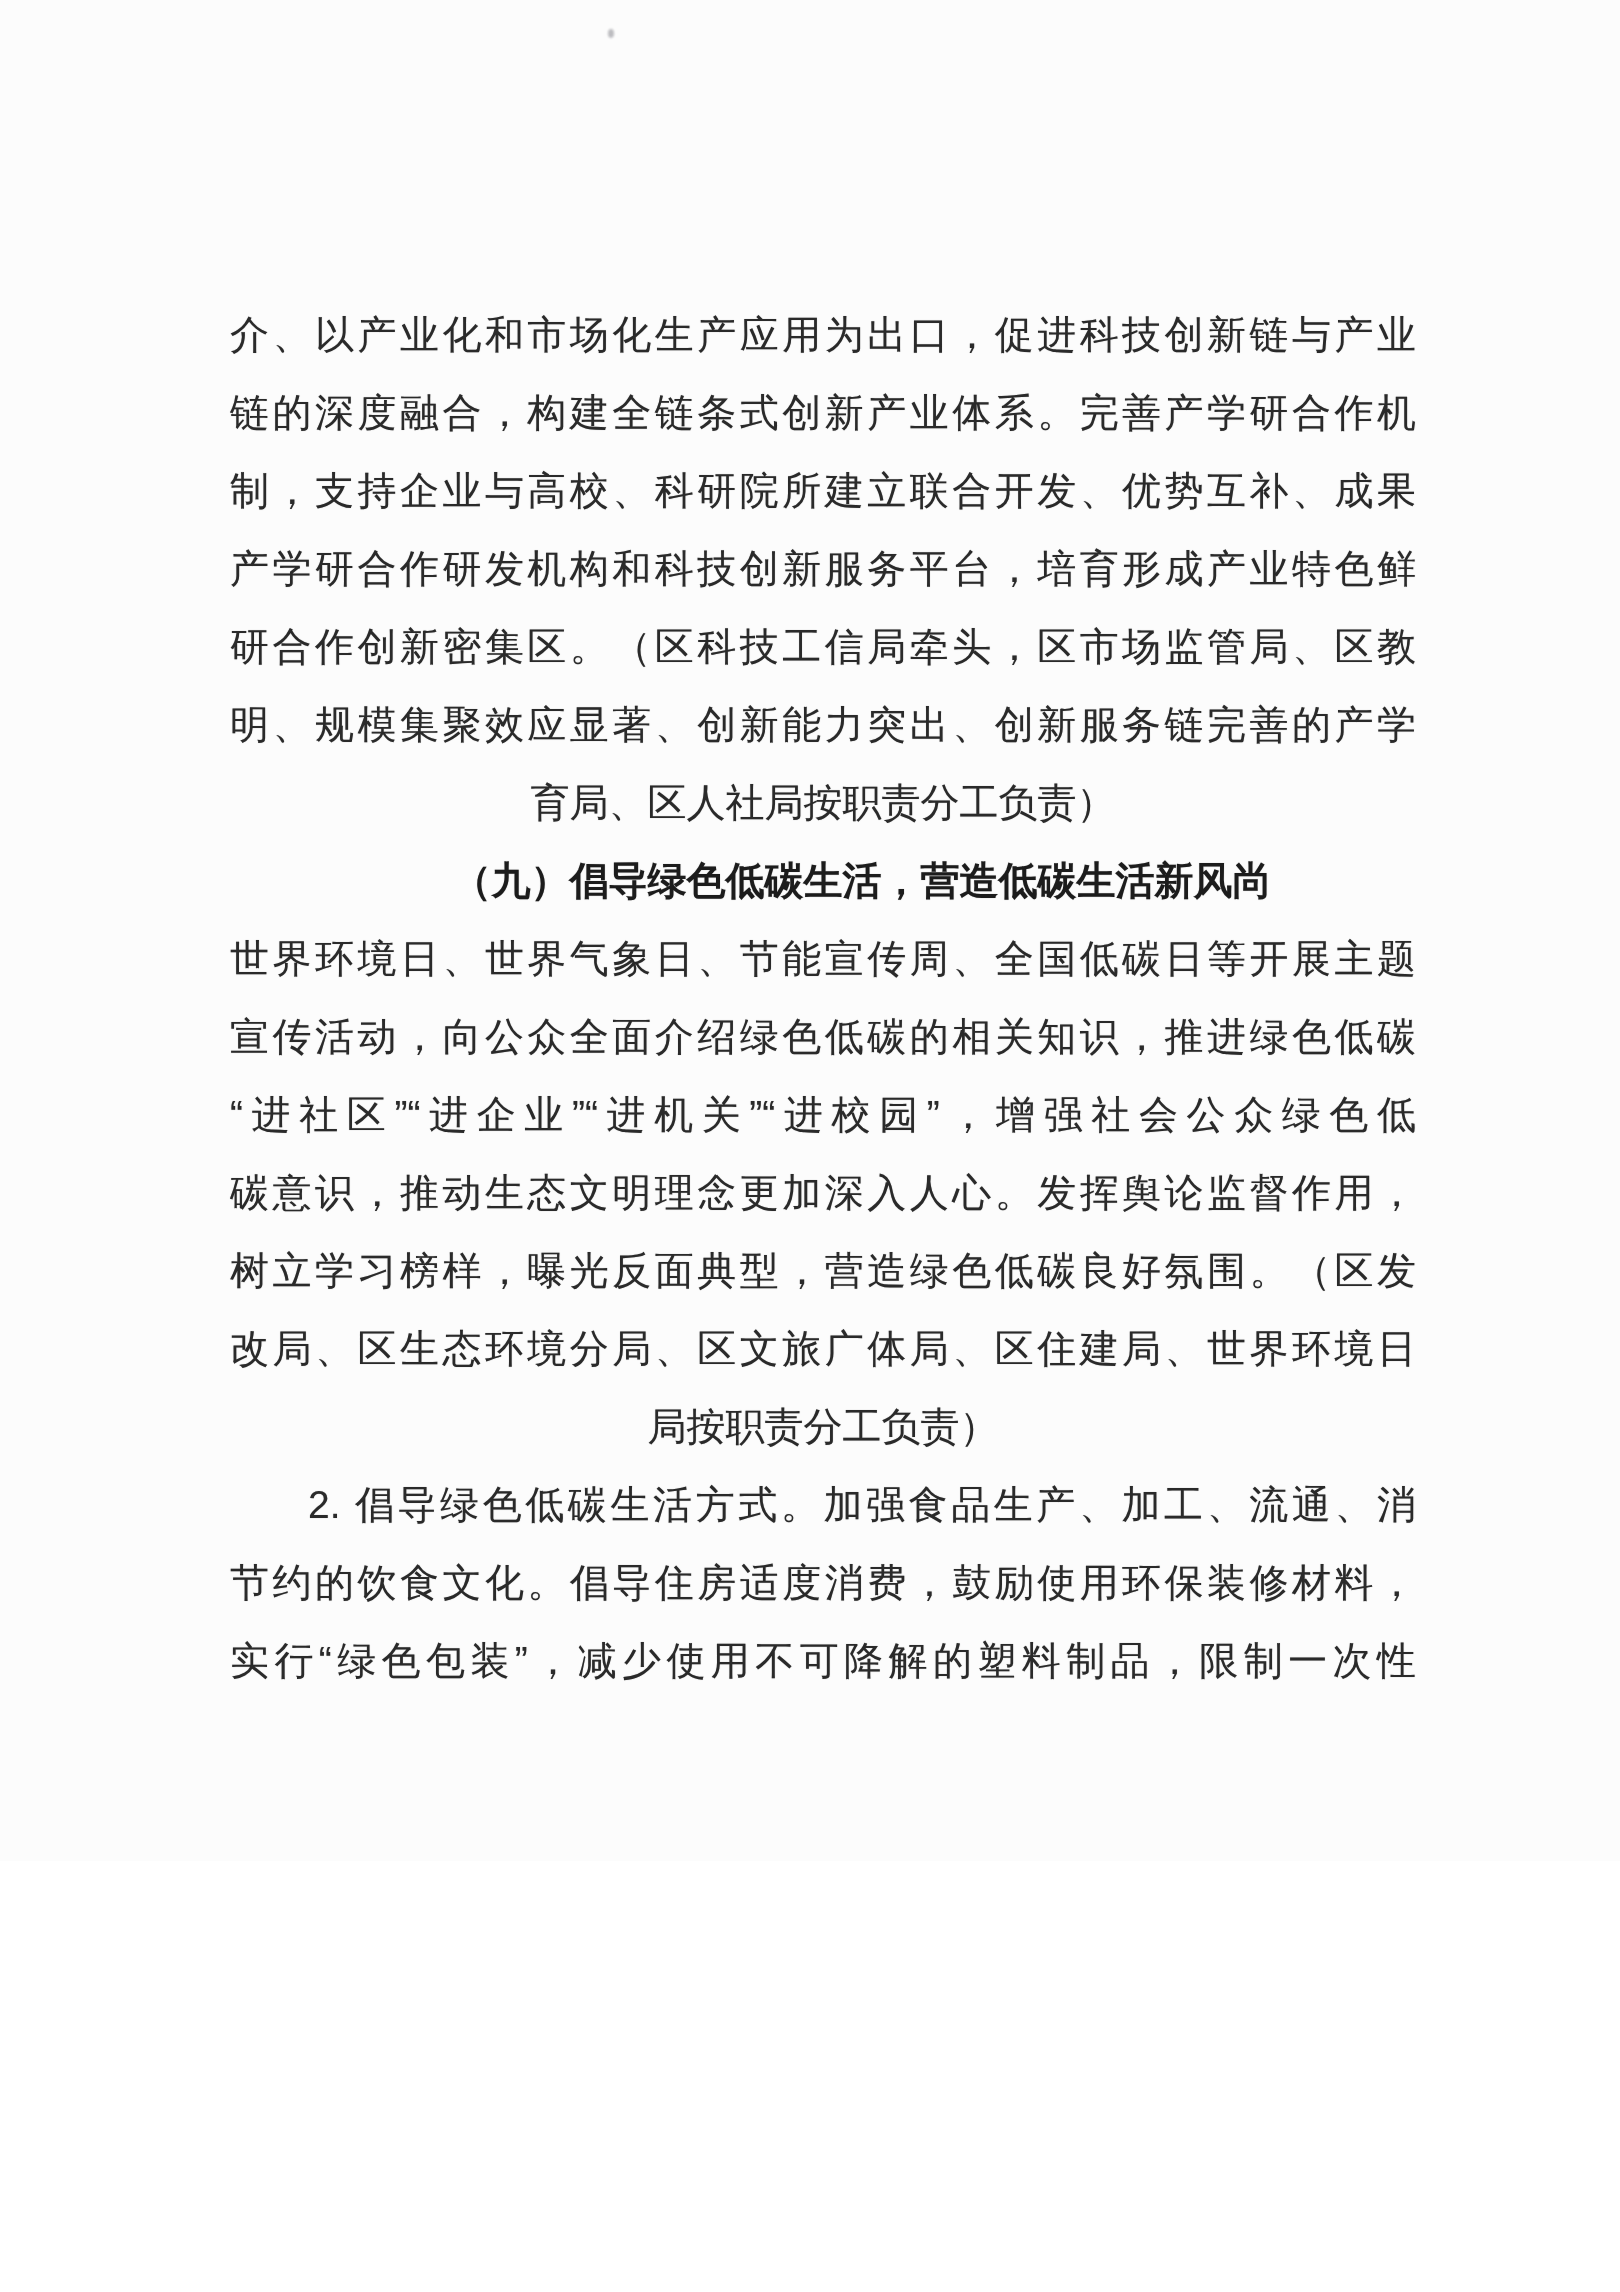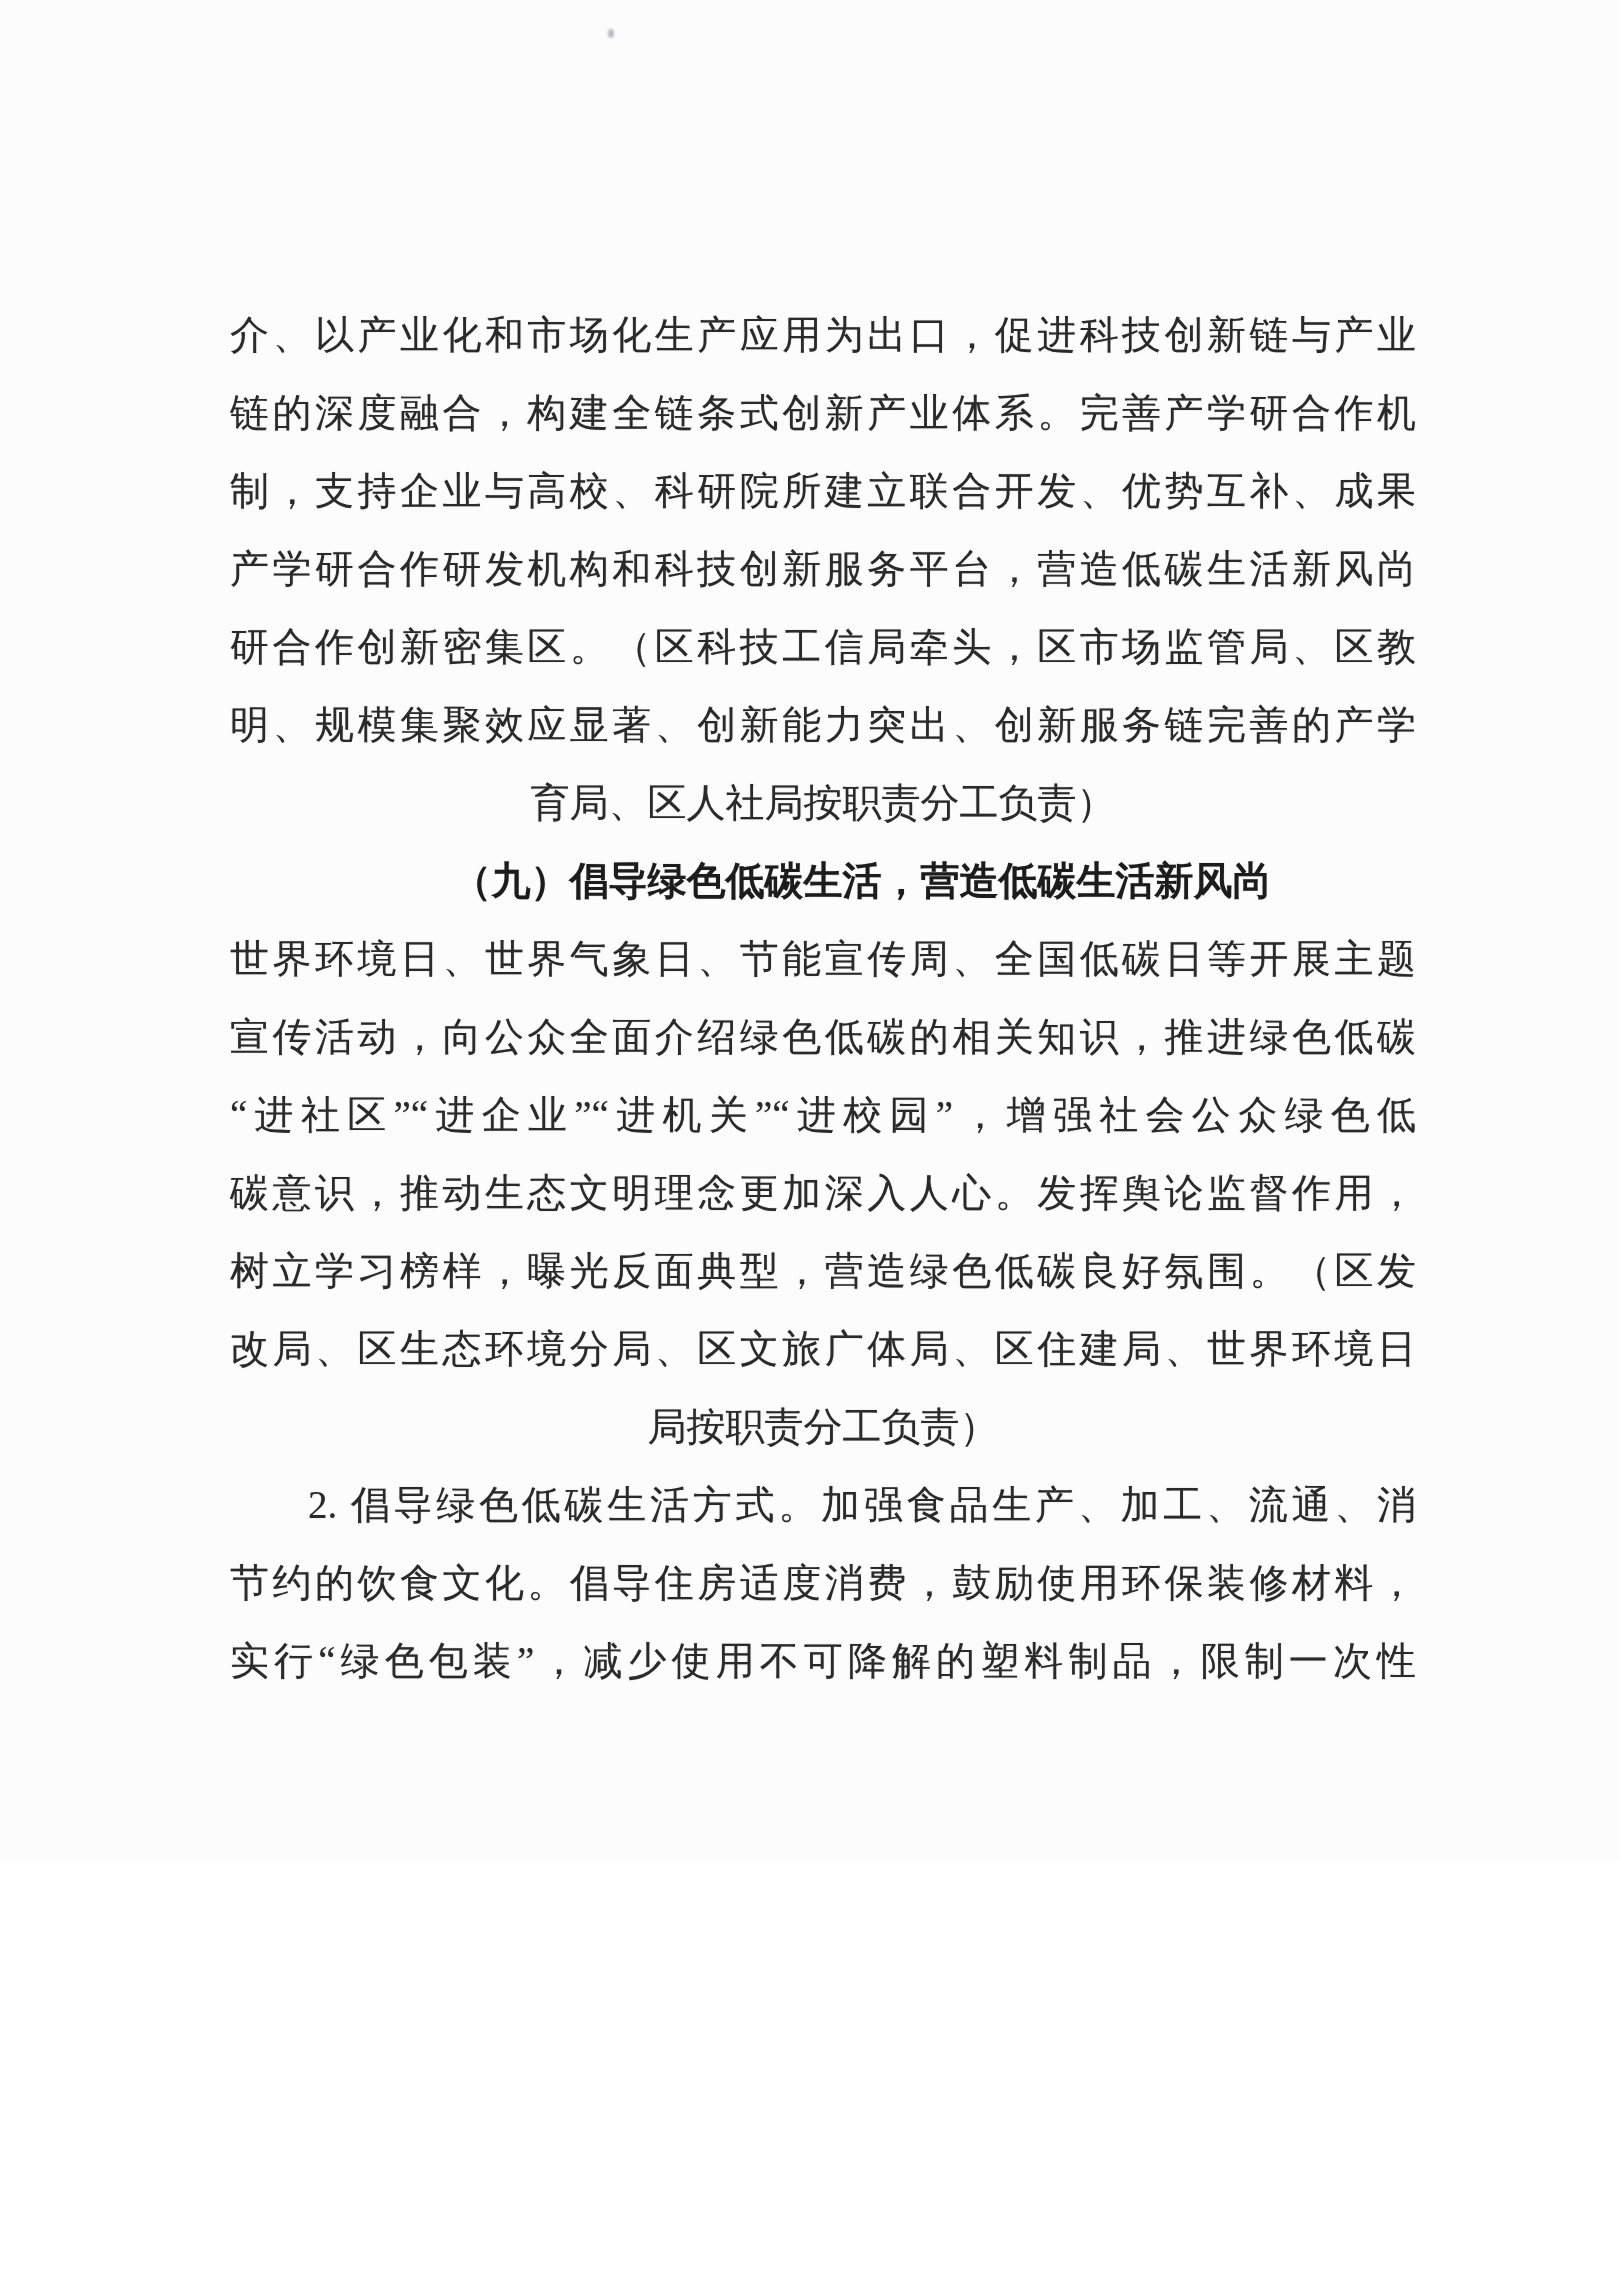--- a/index.html
+++ b/index.html
@@ -6,21 +6,21 @@
     --paper: #fcfcfc;
     --ink: #2a2a2a;
   }
   html, body { margin: 0; padding: 0; background: #ffffff; }
   .page {
     position: relative;
     width: 1620px;
     height: 1861px;
     background: var(--paper);
     overflow: hidden;
-    font-family: Liberation Serif, serif;
+    font-family: Liberation Sans, sans-serif;
   }
   .body-text {
     position: absolute;
     left: 230px;
     top: 296px;
     width: 1186px;
   }
   .line {
     height: 78px;
     line-height: 78px;
@@ -88,21 +88,21 @@
   }
 </style>
 </head>
 <body>
 
 <div class="page">
   <div class="body-text" id="body-lines">
       <div class="line full">介、以产业化和市场化生产应用为出口，促进科技创新链与产业</div>
       <div class="line full">链的深度融合，构建全链条式创新产业体系。完善产学研合作机</div>
       <div class="line full">制，支持企业与高校、科研院所建立联合开发、优势互补、成果</div>
-      <div class="line full">产学研合作研发机构和科技创新服务平台，营造低碳生活新风尚</div>
+      <div class="line full">产学研合作研发机构和科技创新服务平台，培育形成产业特色鲜</div>
       <div class="line full">研合作创新密集区。（区科技工信局牵头，区市场监管局、区教</div>
       <div class="line full">明、规模集聚效应显著、创新能力突出、创新服务链完善的产学</div>
       <div class="line">育局、区人社局按职责分工负责）</div>
       <div class="line indent heading">（九）倡导绿色低碳生活，营造低碳生活新风尚</div>
       <div class="line full">世界环境日、世界气象日、节能宣传周、全国低碳日等开展主题</div>
       <div class="line full">宣传活动，向公众全面介绍绿色低碳的相关知识，推进绿色低碳</div>
       <div class="line full">“进社区”“进企业”“进机关”“进校园”，增强社会公众绿色低</div>
       <div class="line full">碳意识，推动生态文明理念更加深入人心。发挥舆论监督作用，</div>
       <div class="line full">树立学习榜样，曝光反面典型，营造绿色低碳良好氛围。（区发</div>
       <div class="line full">改局、区生态环境分局、区文旅广体局、区住建局、世界环境日</div>

